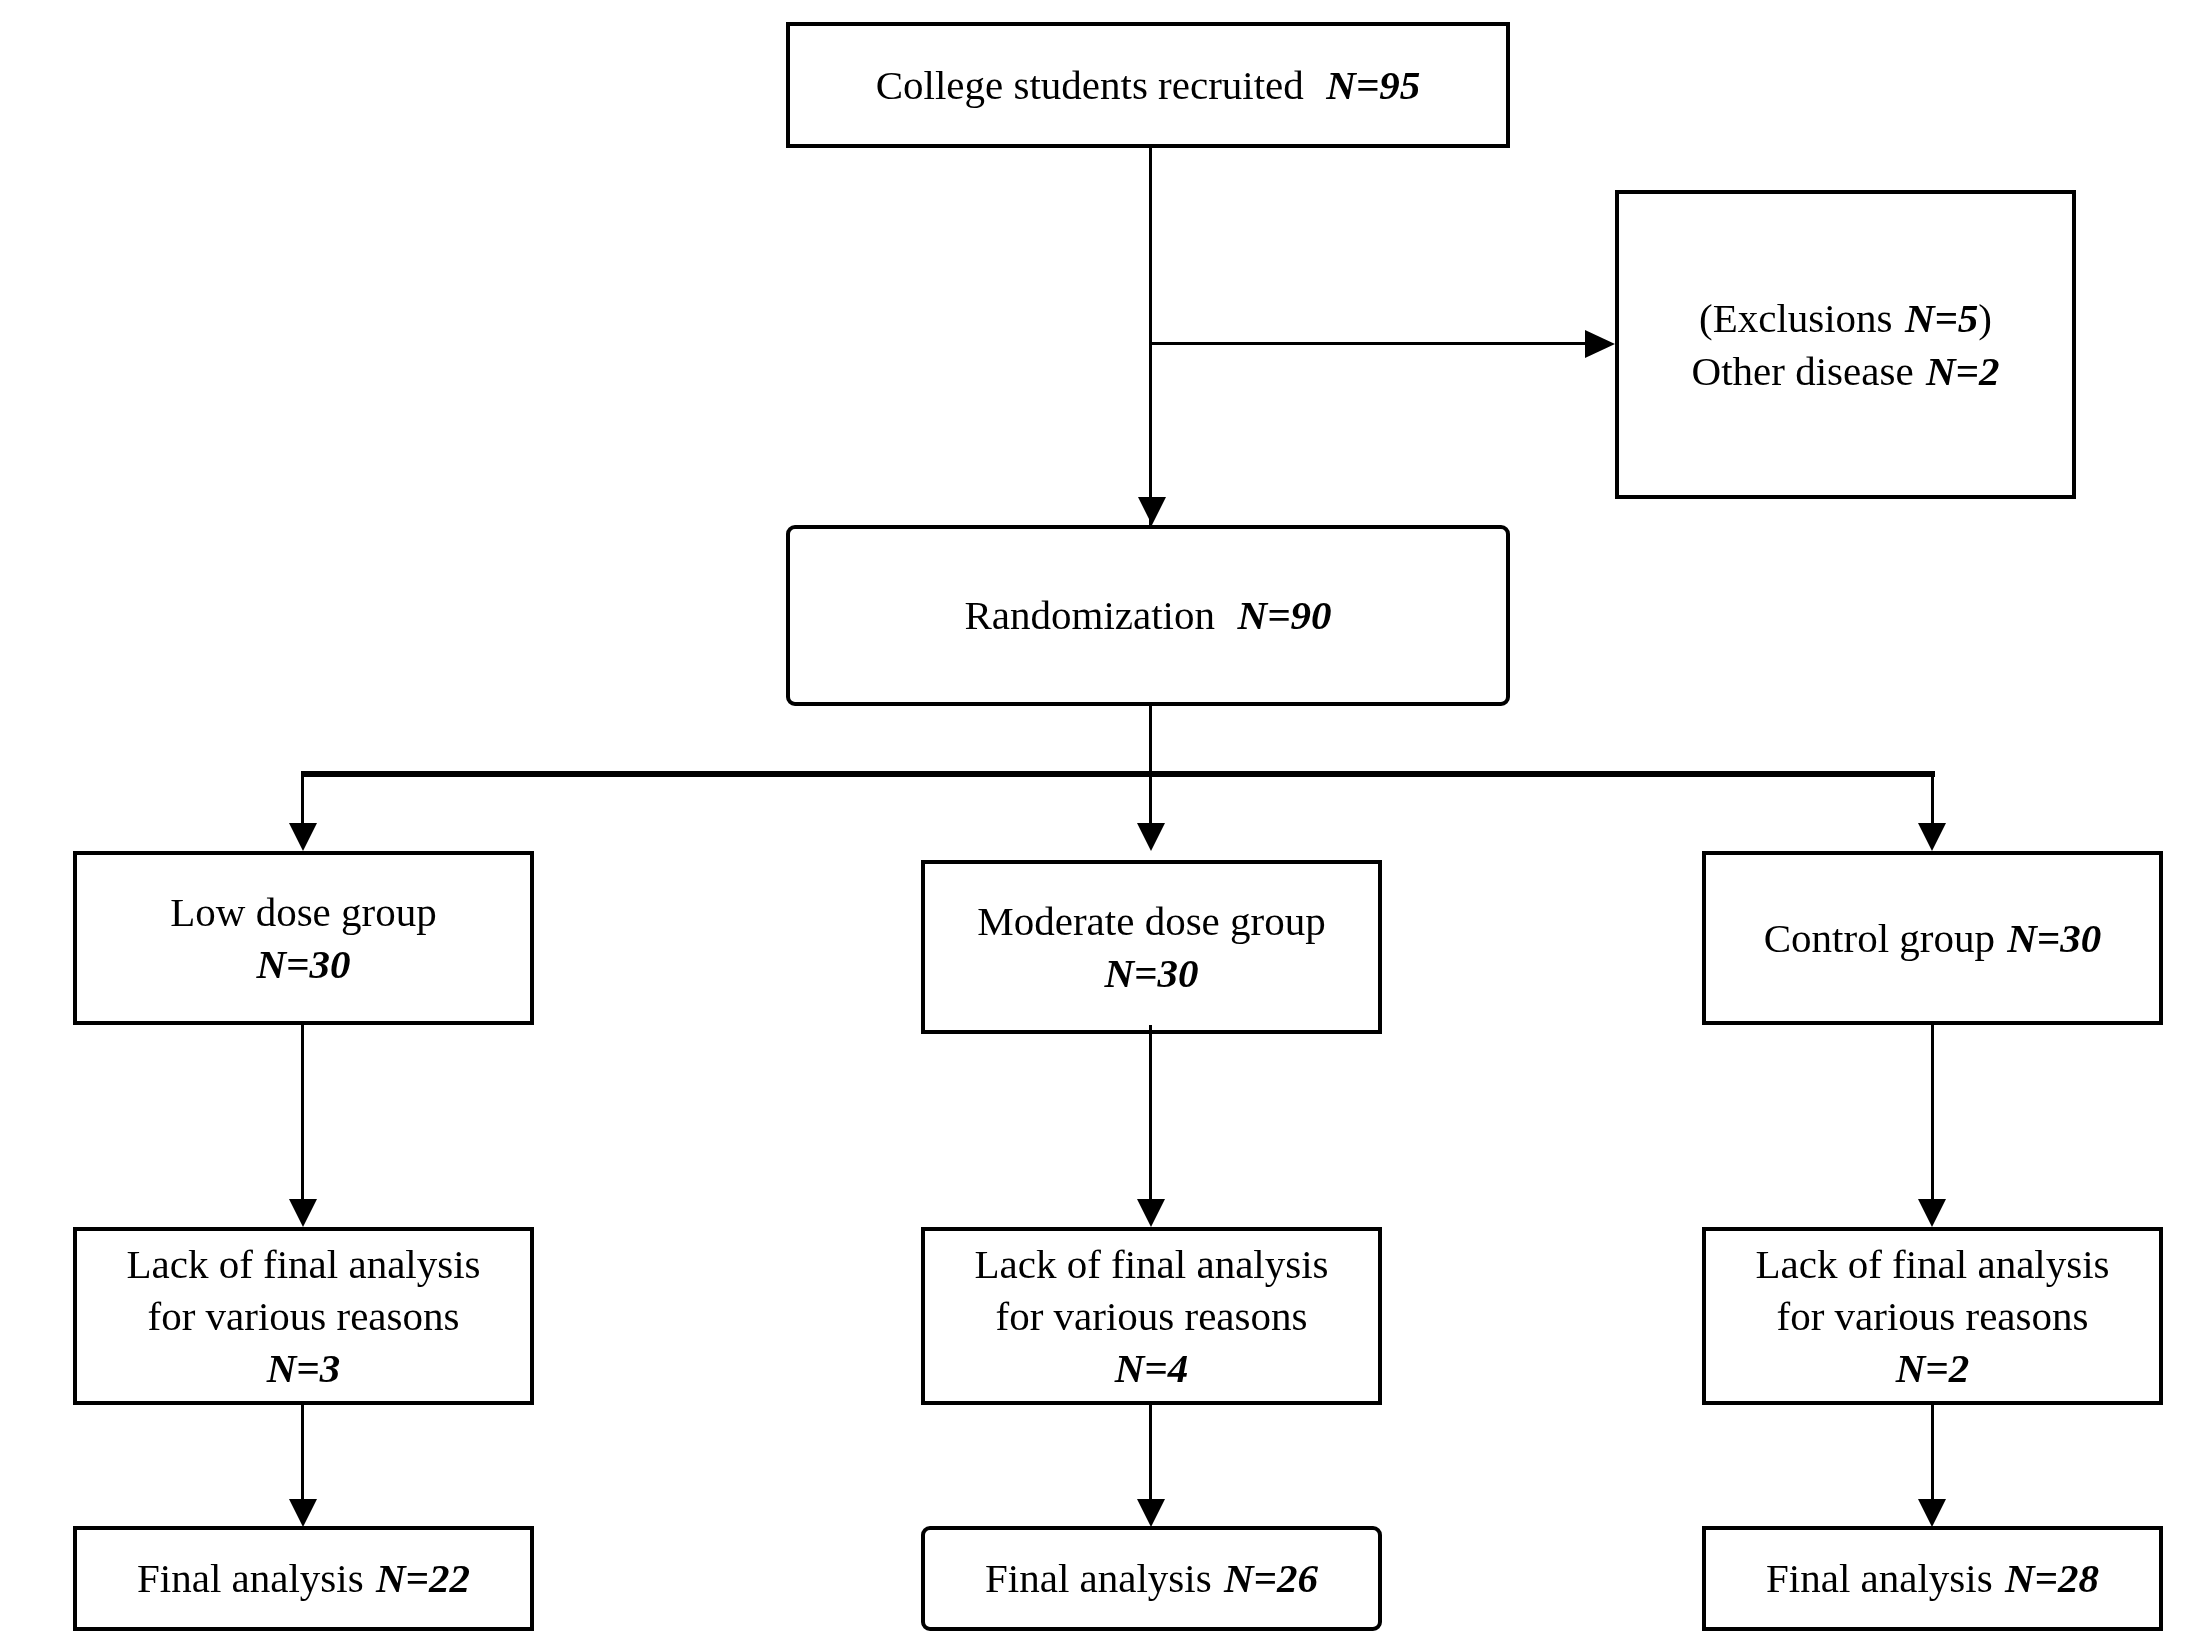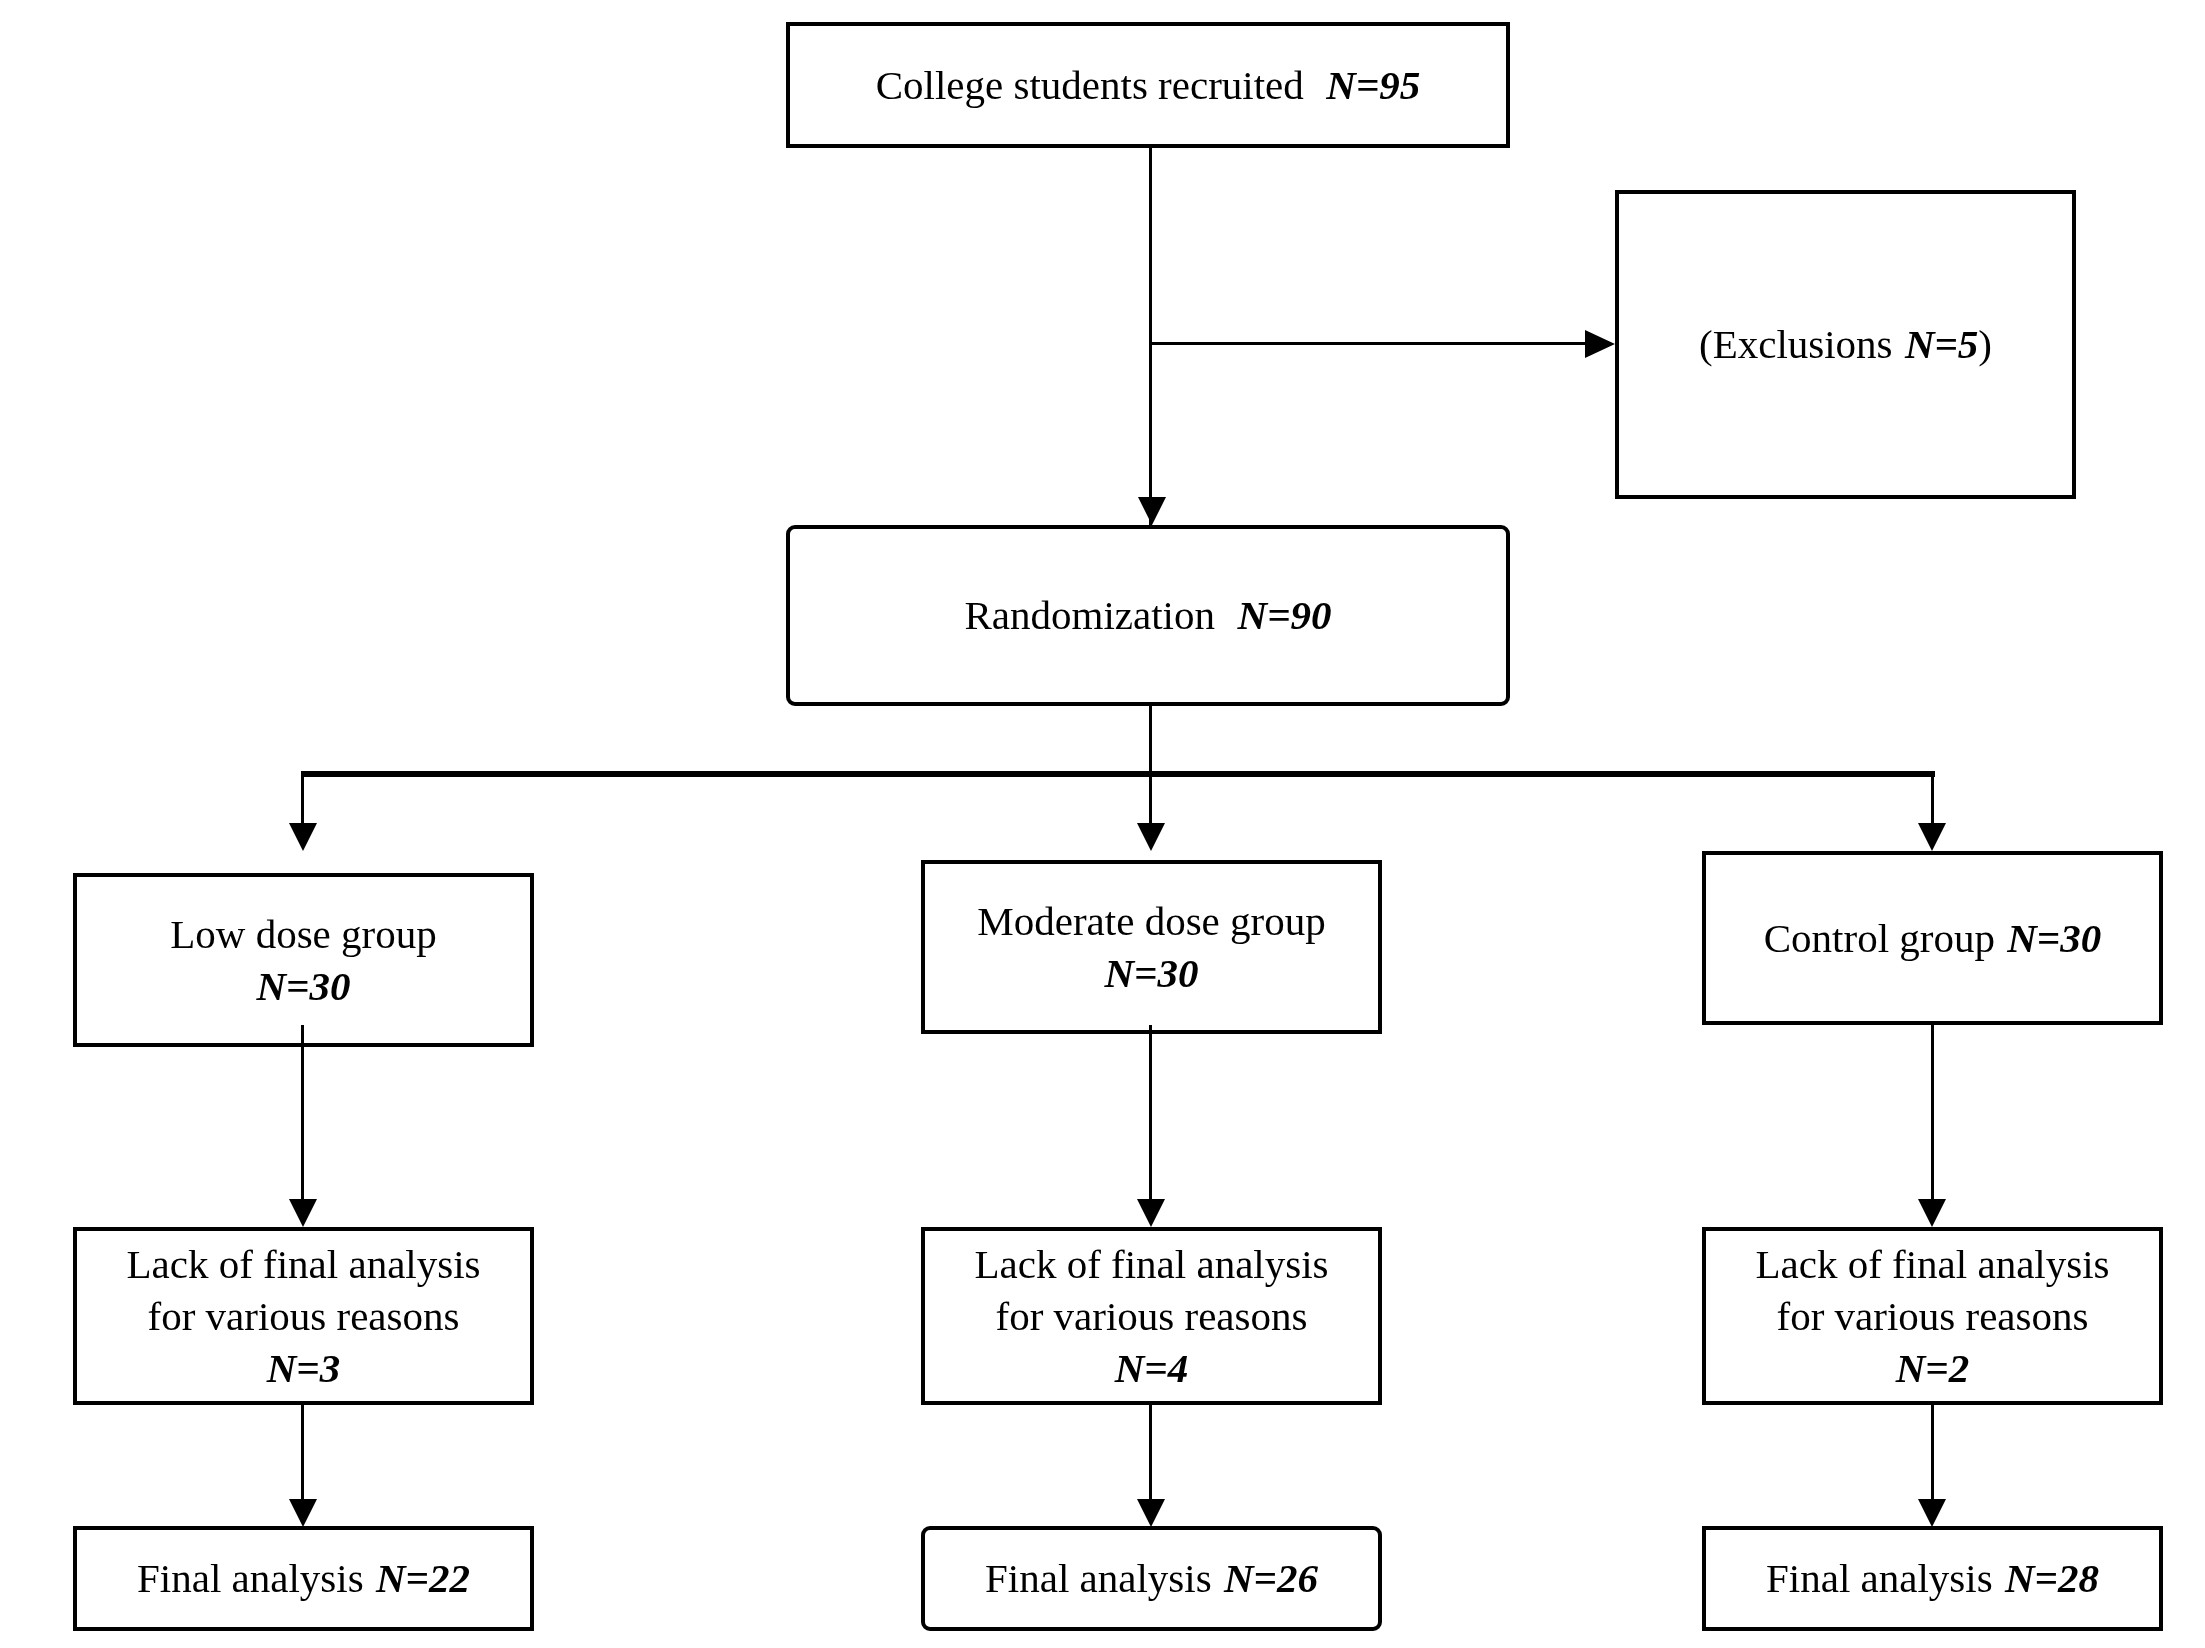--- a/index.html
+++ b/index.html
@@ -61,41 +61,44 @@
   <div class="vline" style="left:1149px; top:148px; height:377px;"></div>
   <div class="arrow-down" style="left:1138px; top:497px;"></div>
 
   <div class="hline" style="left:1151px; top:342px; width:434px;"></div>
   <div class="arrow-right" style="left:1585px; top:330px;"></div>
 
   <div class="box" style="left:1615px; top:190px; width:461px; height:309px;">
     <div>
       <span>(Exclusions</span><span class="n gap">N=5</span><span>)</span>
     </div>
+    <div>
+      <span>Other disease</span><span class="n gap">N=2</span>
+    </div>
   </div>
 
   <div class="box" style="left:786px; top:525px; width:724px; height:181px;border-radius:9px;">
     <div>
       <span>Randomization</span><span class="n gap-wide">N=90</span>
     </div>
   </div>
 
   <div class="vline" style="left:1149px; top:706px; height:69px;"></div>
   <div class="hline-thick" style="left:301px; top:771px; width:1634px;"></div>
 
   <div class="vline" style="left:301px; top:777px; height:46px;"></div>
   <div class="arrow-down" style="left:289px; top:823px;"></div>
 
   <div class="vline" style="left:1149px; top:777px; height:46px;"></div>
   <div class="arrow-down" style="left:1137px; top:823px;"></div>
 
   <div class="vline" style="left:1931px; top:777px; height:46px;"></div>
   <div class="arrow-down" style="left:1918px; top:823px;"></div>
 
-  <div class="box" style="left:73px; top:873px; width:461px; height:174px;text-align:right;">
+  <div class="box" style="left:73px; top:851px; width:461px; height:174px;text-align:right;">
     <div>Low dose group</div>
     <div class="n">N=30</div>
   </div>
 
   <div class="box" style="left:921px; top:851px; width:461px; height:174px;margin-top:9px;">
     <div>Moderate dose group</div>
     <div class="n">N=30</div>
   </div>
 
   <div class="box" style="left:1702px; top:851px; width:461px; height:174px;">

